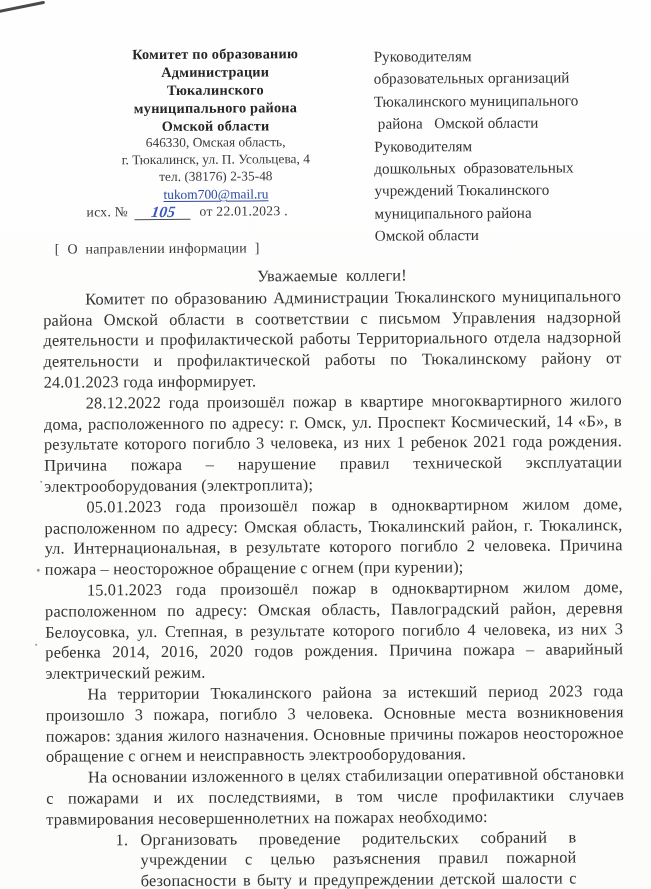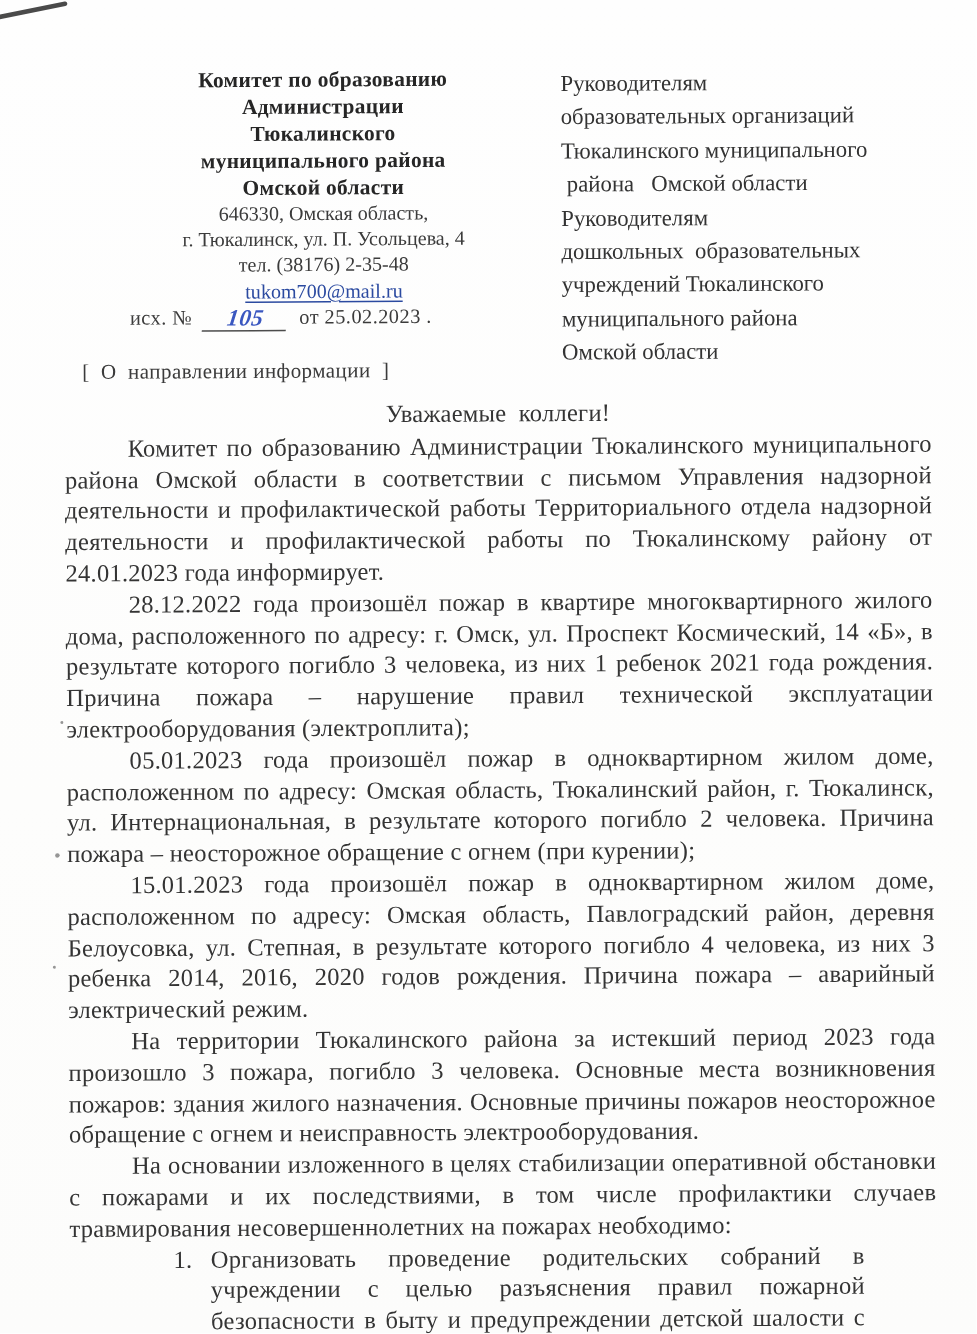--- a/index.html
+++ b/index.html
@@ -106,21 +106,21 @@
           <div class="addr-line">тел. (38176) 2-35-48</div>
         </div>
       <div class="email-line">
         <span class="email-link">tukom700@mail.ru</span>
       </div>
     </div>
 
     <div class="ref-line">
       <span>исх. №</span>
       <span class="ref-num">105</span>
-      <span class="ref-sep">от  25.02.2023 .</span>
+      <span class="ref-sep">от  22.01.2023 .</span>
     </div>
 
     <div class="addressee">
         <div class="addressee-line">Руководителям</div>
         <div class="addressee-line">образовательных организаций</div>
         <div class="addressee-line">Тюкалинского муниципального</div>
         <div class="addressee-line"> района   Омской области</div>
         <div class="addressee-line">Руководителям</div>
         <div class="addressee-line">дошкольных  образовательных</div>
         <div class="addressee-line">учреждений Тюкалинского</div>

